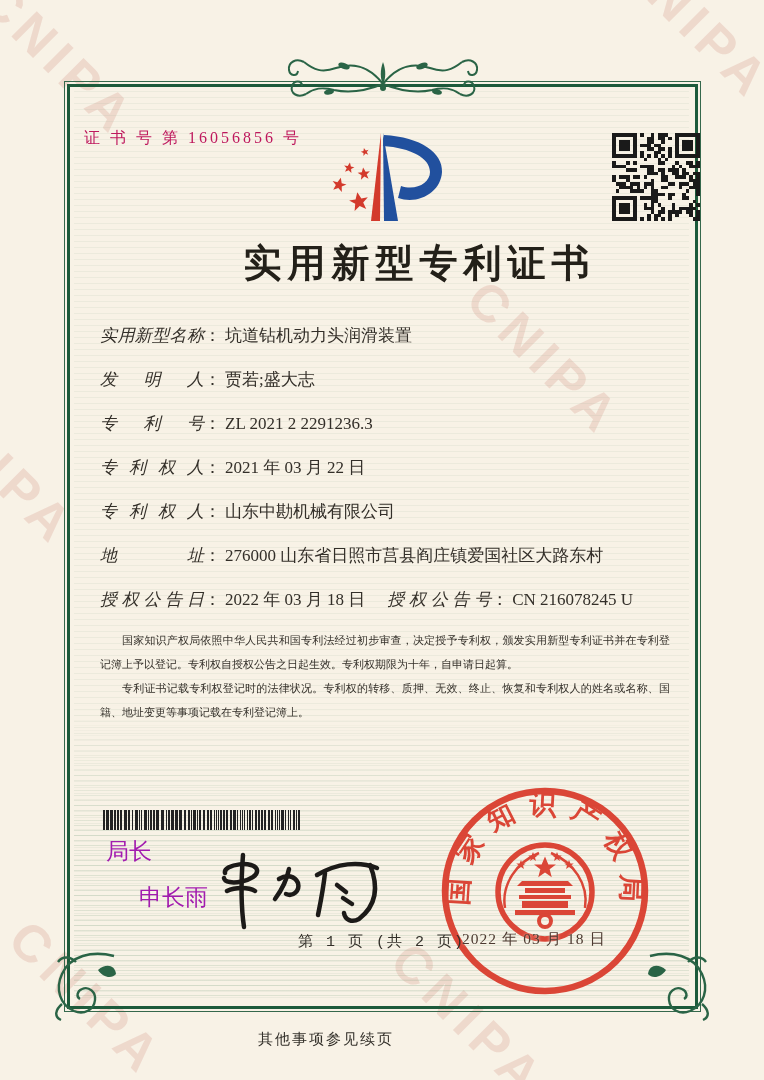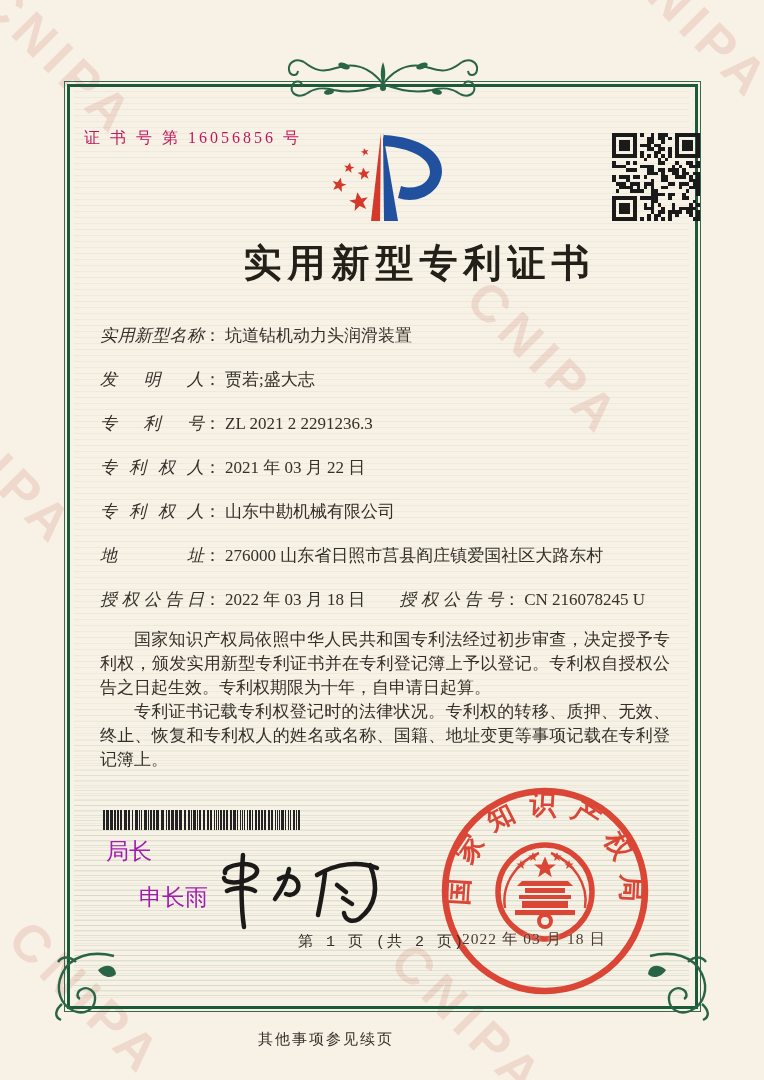--- a/index.html
+++ b/index.html
@@ -56,24 +56,24 @@
     text-align:center;font-size:38px;font-weight:bold;
     letter-spacing:6px;color:#232019;
   }
   .fields{position:absolute;left:100px;top:326px;width:575px;font-size:17px;color:#332f29;}
   .frow{display:flex;align-items:baseline;line-height:20px;margin-bottom:24px;white-space:nowrap;}
   .flabel{
     display:inline-block;width:104px;
     text-align:justify;text-align-last:justify;font-style:italic;
   }
   .fvalue{margin-left:4px;}
-  .grant-label{margin-left:34px;}
+  .grant-label{margin-left:22px;}
   .paragraphs{
     position:absolute;left:100px;top:628px;width:570px;
-    font-size:17px;line-height:24px;text-align:justify;color:#332f29;
+    font-size:11px;line-height:24px;text-align:justify;color:#332f29;
   }
   .paragraphs p{margin:0;text-indent:2em;}
   .barcode{position:absolute;left:103px;top:810px;width:202px;height:20px;}
   .signatory{position:absolute;left:106px;top:836px;font-size:23px;color:#a21caf;}
   .signatory .name{margin-top:15px;margin-left:33px;}
   .signature{position:absolute;left:205px;top:843px;width:200px;height:98px;}
   .seal{position:absolute;left:438px;top:784px;width:215px;height:215px;opacity:0.93;}
   .seal-date{
     position:absolute;left:462px;top:929px;width:170px;
     font-size:15.5px;letter-spacing:1px;color:#4c3a30;

